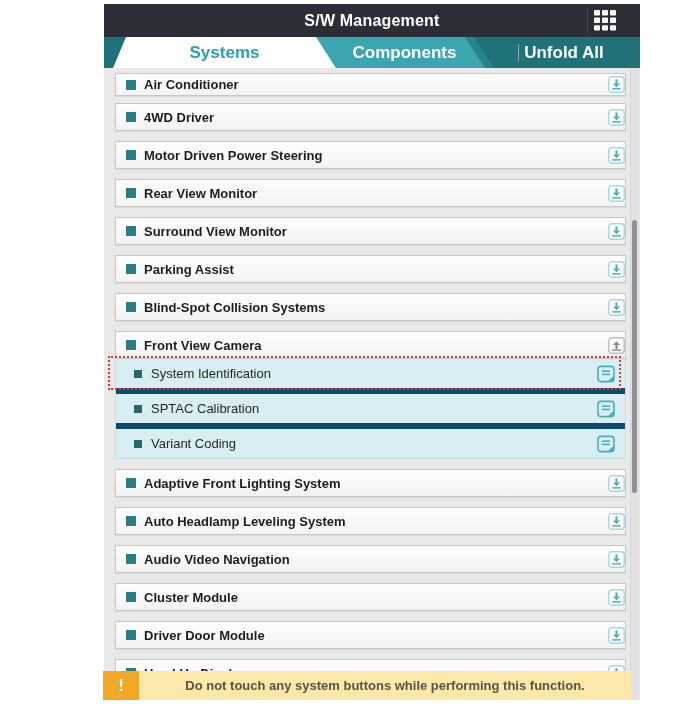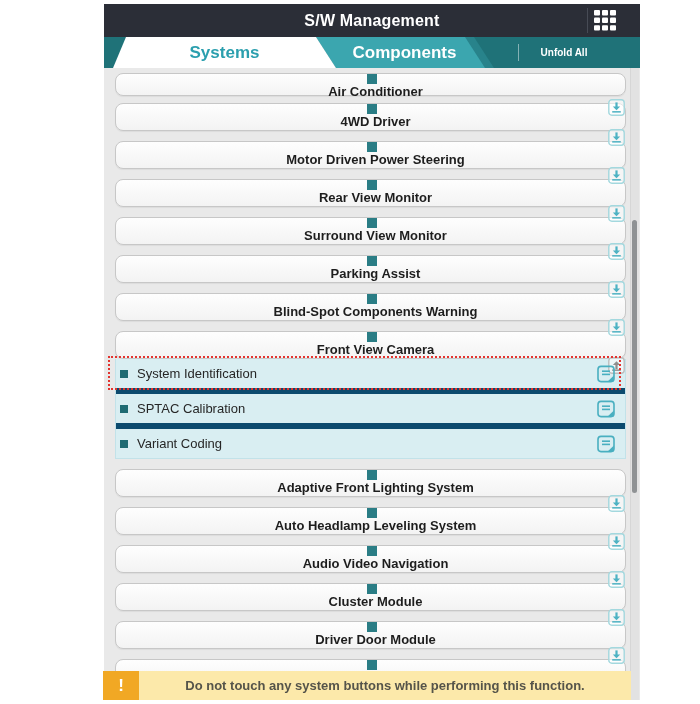--- a/index.html
+++ b/index.html
@@ -20,37 +20,37 @@
   .tab{position:absolute;top:0;height:31px;line-height:31px;text-align:center;
        font-size:17px;font-weight:bold;cursor:pointer;}
   .tab-systems{left:9px;width:223px;background:#ffffff;color:#2b9fae;
                clip-path:polygon(13px 0,203px 0,100% 100%,0 100%);z-index:3;}
   .tab-comp-shadow{position:absolute;left:212px;top:0;width:186px;height:31px;background:#28838b;
                    clip-path:polygon(0 0,158px 0,178px 100%,20px 100%);z-index:1;}
   .tab-components{left:212px;width:177px;background:#3ba6af;color:#ffffff;
                   clip-path:polygon(0 0,149px 0,169px 100%,20px 100%);z-index:2;}
   .tab-sep{position:absolute;left:414px;top:7px;width:1px;height:17px;background:rgba(255,255,255,.45);}
   .unfold{position:absolute;left:404px;top:0;width:112px;height:31px;line-height:31px;text-align:center;
-          color:#ffffff;font-size:10px;font-weight:bold;cursor:pointer;}
+          color:#ffffff;font-size:17px;font-weight:bold;cursor:pointer;}
 
   
   .content{position:absolute;left:0;top:64px;right:0;bottom:0;background:#e9e9e9;overflow:hidden;}
   .list{position:absolute;left:11px;top:0;width:511px;padding-top:5px;}
   .sys-row{box-sizing:border-box;height:28px;margin-bottom:10px;display:flex;align-items:center;
            padding:0 0 0 10px;background:linear-gradient(#fefefe,#f3f3f3);
-           border:1px solid #c7c7c7;border-radius:8px;box-shadow:0 1px 1px rgba(0,0,0,.06);cursor:pointer;flex-direction:column;}
+           border:1px solid #c7c7c7;border-radius:0;box-shadow:0 1px 1px rgba(0,0,0,.06);cursor:pointer;}
   .sys-row.first{height:23px;margin-bottom:7px;}
   .sys-row.expanded{margin-bottom:0;}
   .bullet{width:10px;height:10px;background:#2a7d85;margin-right:8px;flex:none;}
   .label{font-size:13px;font-weight:bold;color:#1d1d1d;white-space:nowrap;}
   .row-icon{margin-left:auto;flex:none;display:flex;align-items:center;}
 
   .sub-block{box-sizing:border-box;margin-bottom:10px;background:#d9eef2;
              border:1px solid #c2e2e9;border-top:none;}
-  .sub-row{position:relative;height:29px;display:flex;align-items:center;padding:0 10px 0 4px;cursor:pointer;}
+  .sub-row{position:relative;height:29px;display:flex;align-items:center;padding:0 10px 0 18px;cursor:pointer;}
   .sub-row + .sub-row{border-top:6px solid #0c4a6e;}
   .sub-bullet{width:8px;height:8px;background:#1e6b73;margin-right:9px;flex:none;}
   .sub-label{font-size:13px;font-weight:normal;color:#262626;white-space:nowrap;}
   .ring{position:absolute;left:-8px;right:4px;top:-3px;bottom:-2px;border:2px dotted #e3342f;
         z-index:6;pointer-events:none;}
 
   
   .scrollbar{position:absolute;left:526px;top:0;bottom:0;width:8px;background:#e2e2e2;
              border-left:1px solid #d6d6d6;}
   .thumb{position:absolute;left:1px;top:152px;width:5px;height:273px;background:#8f9294;border-radius:3px;}
@@ -169,21 +169,21 @@
             <svg width="17" height="17" viewBox="0 0 17 17">
               <rect x="0.8" y="0.8" width="15.4" height="15.4" rx="3" fill="#ffffff" fill-opacity="0.55" stroke="#a3d8de" stroke-width="1.4"></rect>
               <rect x="7.4" y="3.4" width="2.2" height="4.6" fill="#4db2c3"></rect>
               <polygon points="4.8,7.5 12.2,7.5 8.5,11.3" fill="#4db2c3"></polygon>
               <rect x="4.2" y="12.1" width="8.6" height="1.5" fill="#4db2c3"></rect>
             </svg>
           </span>
         </div>
         <div class="sys-row">
           <span class="bullet"></span>
-          <span class="label">Blind-Spot Components Warning</span>
+          <span class="label">Blind-Spot Collision Systems</span>
           <span class="row-icon">
             <svg width="17" height="17" viewBox="0 0 17 17">
               <rect x="0.8" y="0.8" width="15.4" height="15.4" rx="3" fill="#ffffff" fill-opacity="0.55" stroke="#a3d8de" stroke-width="1.4"></rect>
               <rect x="7.4" y="3.4" width="2.2" height="4.6" fill="#4db2c3"></rect>
               <polygon points="4.8,7.5 12.2,7.5 8.5,11.3" fill="#4db2c3"></polygon>
               <rect x="4.2" y="12.1" width="8.6" height="1.5" fill="#4db2c3"></rect>
             </svg>
           </span>
         </div>
         <div class="sys-row expanded">

